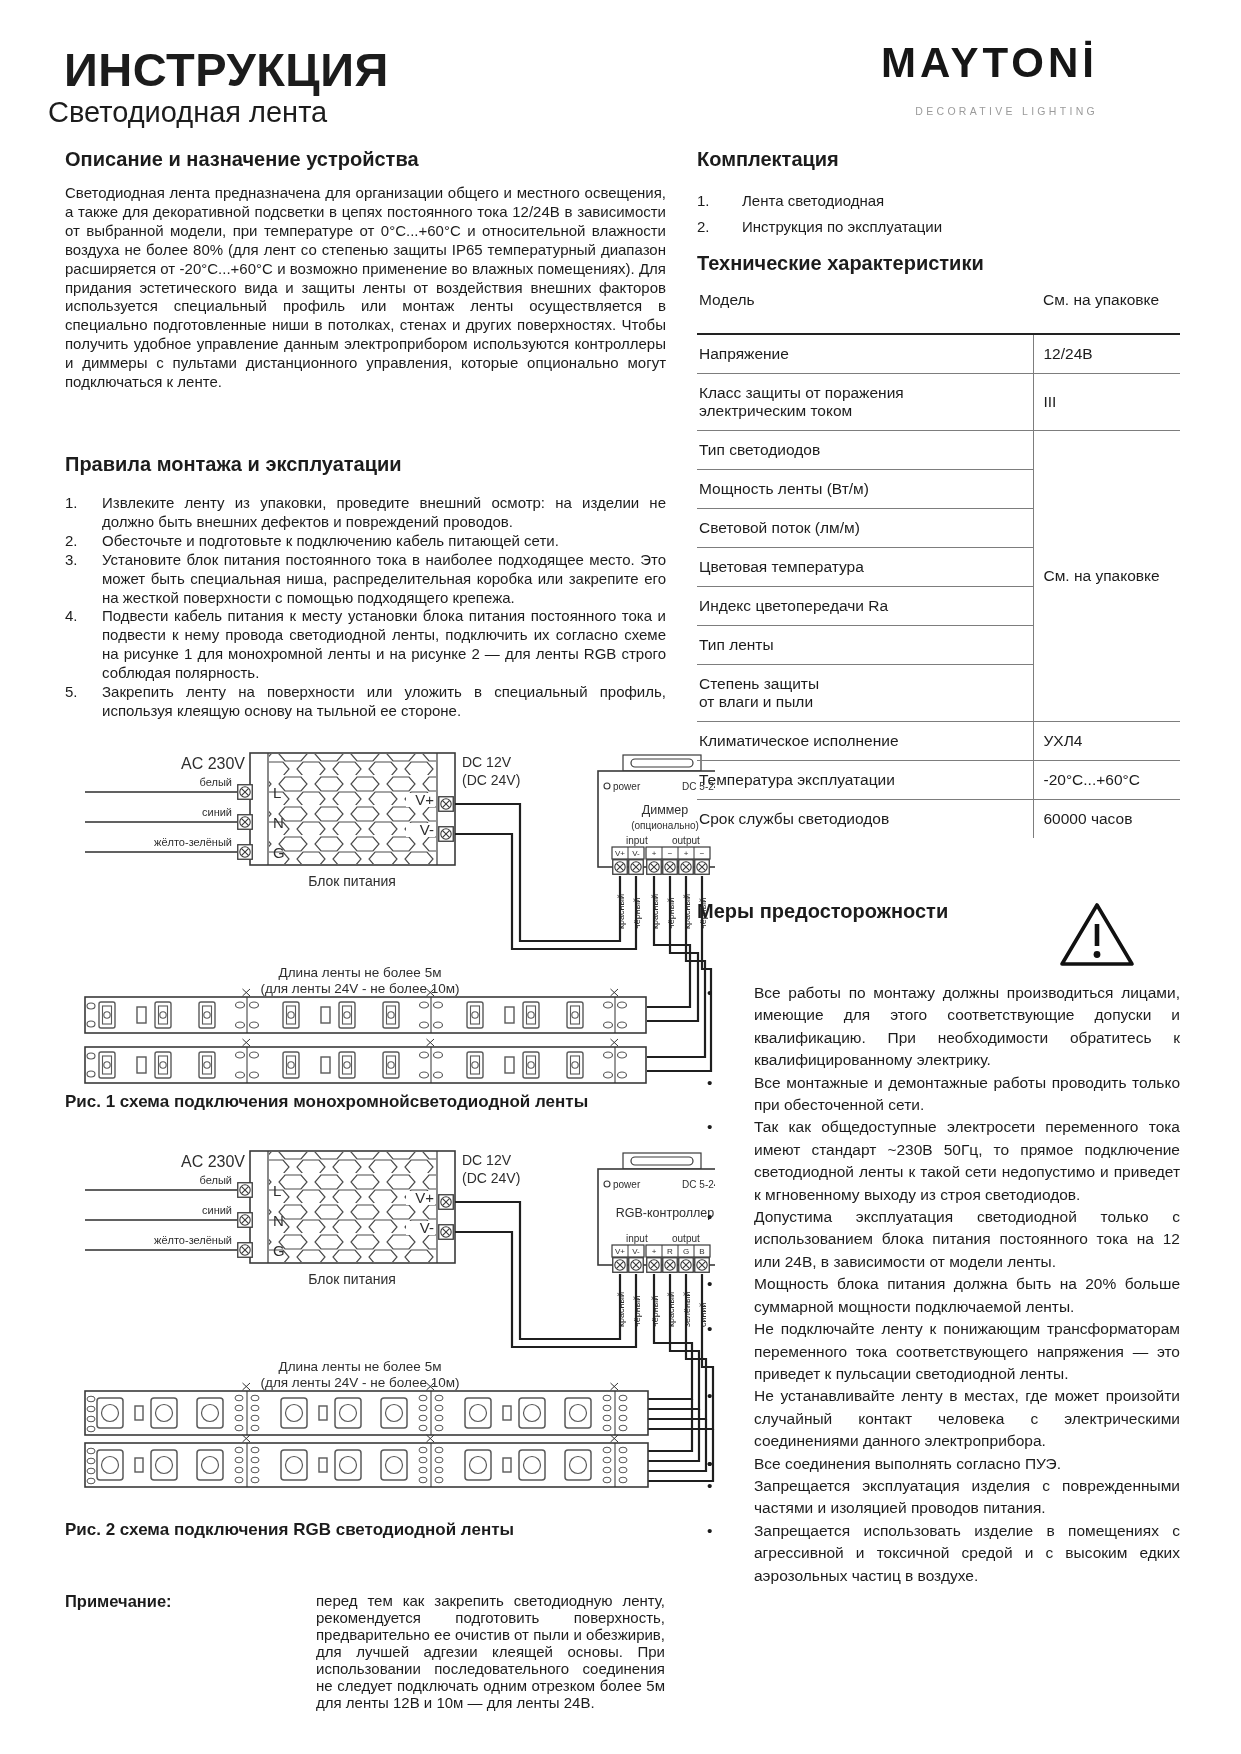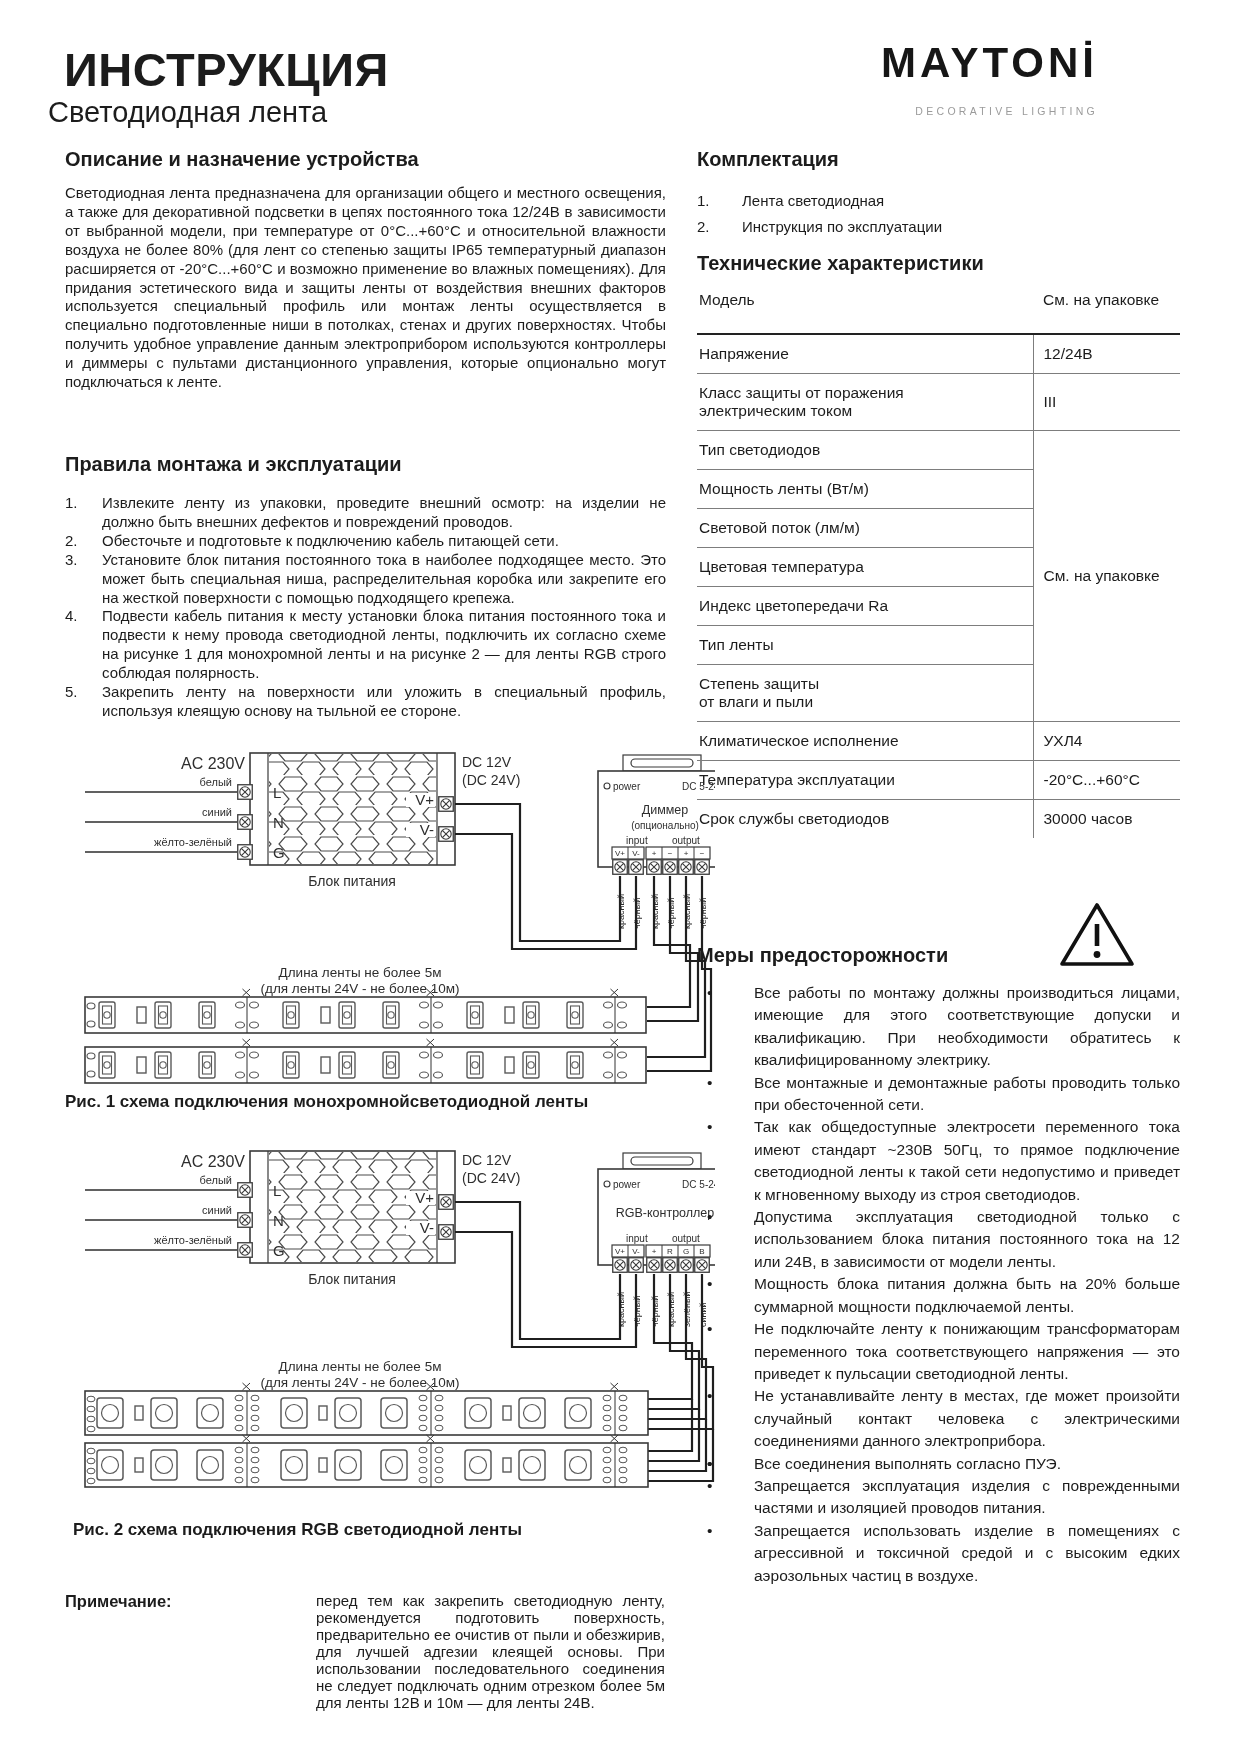--- a/index.html
+++ b/index.html
@@ -334,21 +334,21 @@
         <use href="#seg2" x="213" y="300"></use>
         <use href="#seg2" x="397" y="300"></use>
       <g fill="#fff" stroke="#555" stroke-width="1">
         <ellipse cx="31" cy="308" rx="4" ry="2.8"></ellipse>
           <ellipse cx="31" cy="318" rx="4" ry="2.8"></ellipse>
         <ellipse cx="31" cy="328" rx="4" ry="2.8"></ellipse>
           <ellipse cx="31" cy="338" rx="4" ry="2.8"></ellipse>
       </g>
     </svg>
   </div>
-  <div class="abs fig-caption" style="left:65px;top:1520px;margin-left:8px;">Рис. 2 схема подключения RGB светодиодной ленты</div>
+  <div class="abs fig-caption" style="left:65px;top:1520px;">Рис. 2 схема подключения RGB светодиодной ленты</div>
 
   <div class="abs note-label" style="left:65px;top:1592px;width:235px;">Примечание:</div>
   <div class="abs note-body just" style="left:316px;top:1592px;width:349px;">перед тем как закрепить светодиодную ленту, рекомендуется подготовить поверхность, предварительно ее очистив от пыли и обезжирив, для лучшей адгезии клеящей основы. При использовании последовательного соединения не следует подключать одним отрезком более 5м для ленты 12В и 10м — для ленты 24В.</div>
 
   <div class="abs h2" style="left:697px;top:148px;">Комплектация</div>
   <div class="abs" style="left:697px;top:188px;width:483px;">
     <div class="pkg-li"><span class="num">1.</span><span>Лента светодиодная</span></div>
     <div class="pkg-li"><span class="num">2.</span><span>Инструкция по эксплуатации</span></div>
   </div>
 
@@ -394,26 +394,26 @@
     <tr>
       <td class="lab">Климатическое исполнение</td>
       <td class="val vdiv">УХЛ4</td>
     </tr>
     <tr>
       <td class="lab">Температура эксплуатации</td>
       <td class="val vdiv">-20°C...+60°C</td>
     </tr>
     <tr>
       <td class="lab">Срок службы светодиодов</td>
-      <td class="val vdiv">30000 часов</td>
+      <td class="val vdiv">60000 часов</td>
     </tr>
   </tbody>
     </table>
 
-  <div class="abs h2" style="left:697px;top:944px;">Меры предосторожности</div>
+  <div class="abs h2" style="left:697px;top:900px;">Меры предосторожности</div>
   <svg class="abs" style="left:1058px;top:900px;" width="78" height="70" viewBox="0 0 78 70">
     <polygon points="39,5 74,64 4,64" fill="none" stroke="#111" stroke-width="3.6" stroke-linejoin="round"></polygon>
     <line x1="39" y1="24" x2="39" y2="46" stroke="#111" stroke-width="4.6"></line>
     <circle cx="39" cy="54.5" r="3.4" fill="#111"></circle>
   </svg>
 
   <div class="abs" style="left:697px;top:982px;width:483px;">
     <div class="prec-li">
         <span class="b">•</span>
         <span class="txt">Все работы по монтажу должны производиться лицами, имеющие для этого соответствующие допуски и квалификацию. При необходимости обратитесь к квалифицированному электрику.</span>

